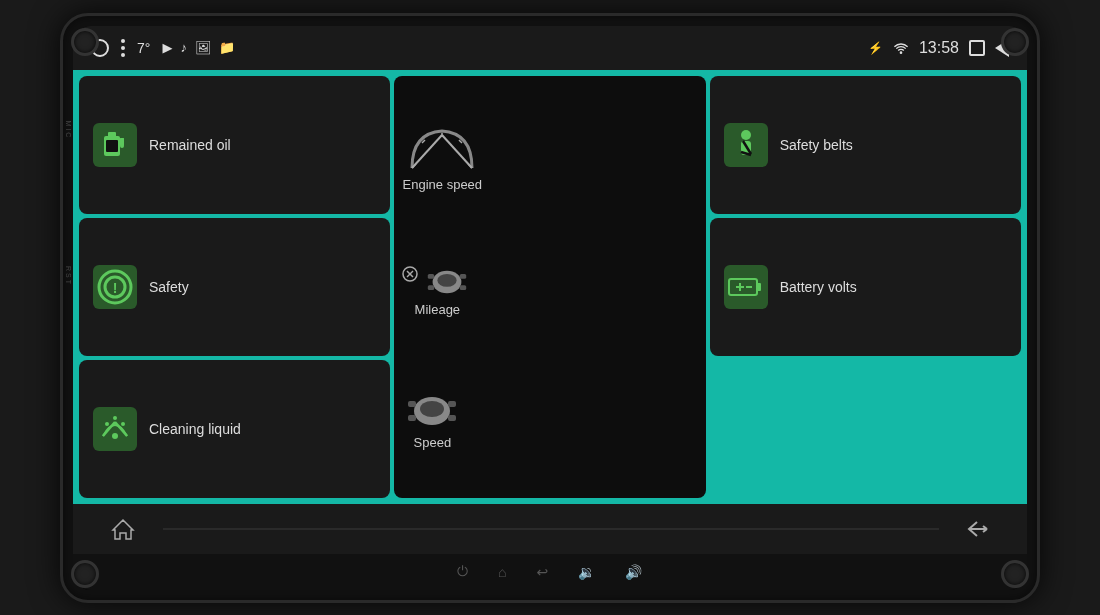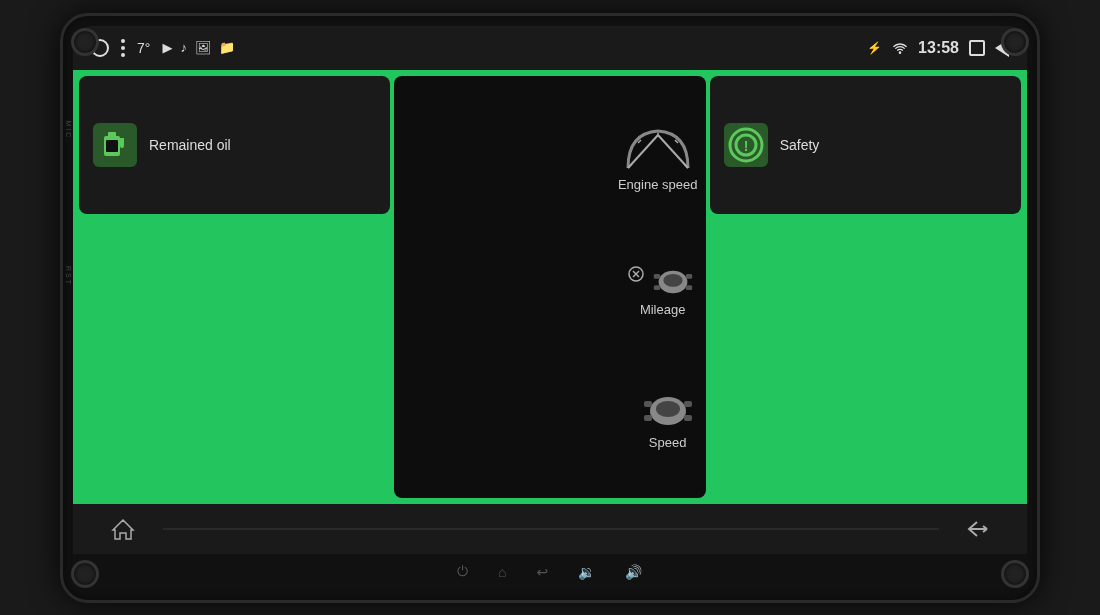--- a/index.html
+++ b/index.html
@@ -97,21 +97,21 @@
 
     .status-right {
       display: flex;
       align-items: center;
       gap: 10px;
     }
 
     .time-text {
       color: #ddd;
       font-size: 16px;
-      font-weight: bold;
+      font-weight: normal;
     }
 
     
     .nav-square {
       width: 16px;
       height: 16px;
       border: 2px solid #ddd;
       border-radius: 2px;
       display: inline-block;
     }
@@ -120,37 +120,37 @@
       height: 0;
       border-top: 9px solid transparent;
       border-bottom: 9px solid transparent;
       border-right: 14px solid #ddd;
       display: inline-block;
     }
 
     
     .main-content {
       flex: 1;
-      background: #22c55e;
+      background: #14b8a6;
       display: grid;
       grid-template-columns: 1fr 1fr 1fr;
       grid-template-rows: 1fr 1fr 1fr;
       gap: 4px;
       padding: 6px;
     }
 
     
     .center-panel {
       grid-column: 2;
       grid-row: 1 / 4;
       background: #0d0d0d;
       border-radius: 8px;
       display: flex;
       flex-direction: column;
-      align-items: flex-end;
+      align-items: flex-start;
       justify-content: space-around;
       padding: 10px 8px;
     }
 
     .center-section {
       display: flex;
       flex-direction: column;
       align-items: center;
       gap: 4px;
     }
@@ -340,37 +340,84 @@
 
             <rect x="6" y="10" width="8" height="6" rx="2" fill="#555"></rect>
             <rect x="46" y="10" width="8" height="6" rx="2" fill="#555"></rect>
             <rect x="6" y="24" width="8" height="6" rx="2" fill="#555"></rect>
             <rect x="46" y="24" width="8" height="6" rx="2" fill="#555"></rect>
           </svg>
           <span class="center-label">Speed</span>
         </div>
       </div>
 
+      <div class="tile">
+        <div class="tile-icon">
+          <svg width="30" height="34" viewBox="0 0 30 34">
+
+            <circle cx="15" cy="7" r="5" fill="#5dc95d"></circle>
+            <rect x="10" y="13" width="10" height="14" rx="3" fill="#5dc95d"></rect>
+
+            <line x1="12" y1="13" x2="20" y2="26" stroke="#111" stroke-width="2.5"></line>
+
+            <line x1="10" y1="24" x2="20" y2="27" stroke="#111" stroke-width="2.5"></line>
+          </svg>
+        </div>
+        <span class="tile-label">Safety belts</span>
+      </div>
 
 
       <div class="tile">
         <div class="tile-icon">
           <svg width="36" height="36" viewBox="0 0 36 36">
 
             <circle cx="18" cy="18" r="16" stroke="#5dc95d" stroke-width="3" fill="none"></circle>
 
             <circle cx="18" cy="18" r="10" stroke="#5dc95d" stroke-width="3" fill="none"></circle>
 
             <text x="18" y="24" text-anchor="middle" font-size="14" font-weight="bold" fill="#5dc95d">!</text>
           </svg>
         </div>
         <span class="tile-label">Safety</span>
       </div>
 
-
+      <div class="tile">
+        <div class="tile-icon">
+          <svg width="36" height="24" viewBox="0 0 36 24">
+
+            <rect x="1" y="4" width="28" height="16" rx="2" stroke="#5dc95d" stroke-width="2" fill="none"></rect>
+
+            <rect x="29" y="8" width="4" height="8" rx="1" fill="#5dc95d"></rect>
+
+            <line x1="8" y1="12" x2="16" y2="12" stroke="#5dc95d" stroke-width="2"></line>
+            <line x1="12" y1="8" x2="12" y2="16" stroke="#5dc95d" stroke-width="2"></line>
+            <line x1="18" y1="12" x2="24" y2="12" stroke="#5dc95d" stroke-width="2"></line>
+          </svg>
+        </div>
+        <span class="tile-label">Battery volts</span>
+      </div>
+
+      <div class="tile">
+        <div class="tile-icon">
+          <svg width="36" height="30" viewBox="0 0 36 30">
+
+            <line x1="6" y1="22" x2="18" y2="8" stroke="#5dc95d" stroke-width="2.5"></line>
+            <line x1="18" y1="8" x2="30" y2="22" stroke="#5dc95d" stroke-width="2.5"></line>
+
+            <path d="M6 22 Q18 0 30 22" stroke="#5dc95d" stroke-width="2" fill="none"></path>
+
+            <circle cx="10" cy="10" r="2" fill="#5dc95d"></circle>
+            <circle cx="18" cy="4" r="2" fill="#5dc95d"></circle>
+            <circle cx="26" cy="10" r="2" fill="#5dc95d"></circle>
+
+            <circle cx="18" cy="22" r="3" fill="#5dc95d"></circle>
+          </svg>
+        </div>
+        <span class="tile-label">Cleaning liquid</span>
+      </div>
 
     </div>
 
     <div class="bottom-nav">
       <div class="nav-btn">
         <svg width="24" height="22" viewBox="0 0 24 22">
           <polygon points="12,2 2,12 4,12 4,21 9,21 9,15 15,15 15,21 20,21 20,12 22,12" stroke="#aaa" stroke-width="1.5" fill="none"></polygon>
         </svg>
       </div>
       <div style="flex:1;height:2px;background:#2a2a2a;margin:0 20px;"></div>

